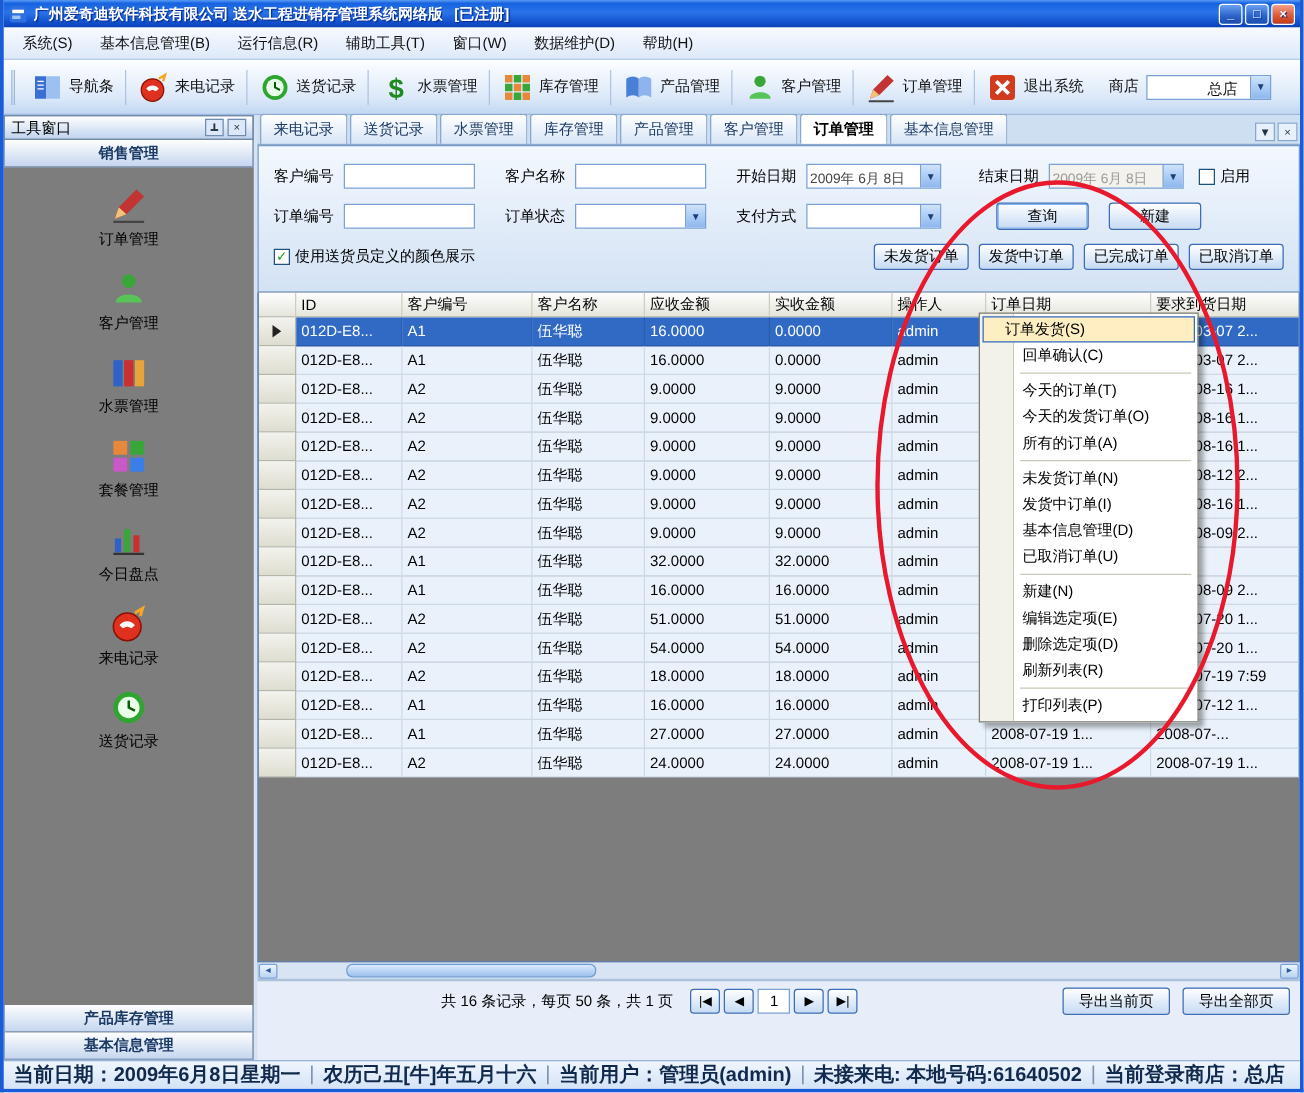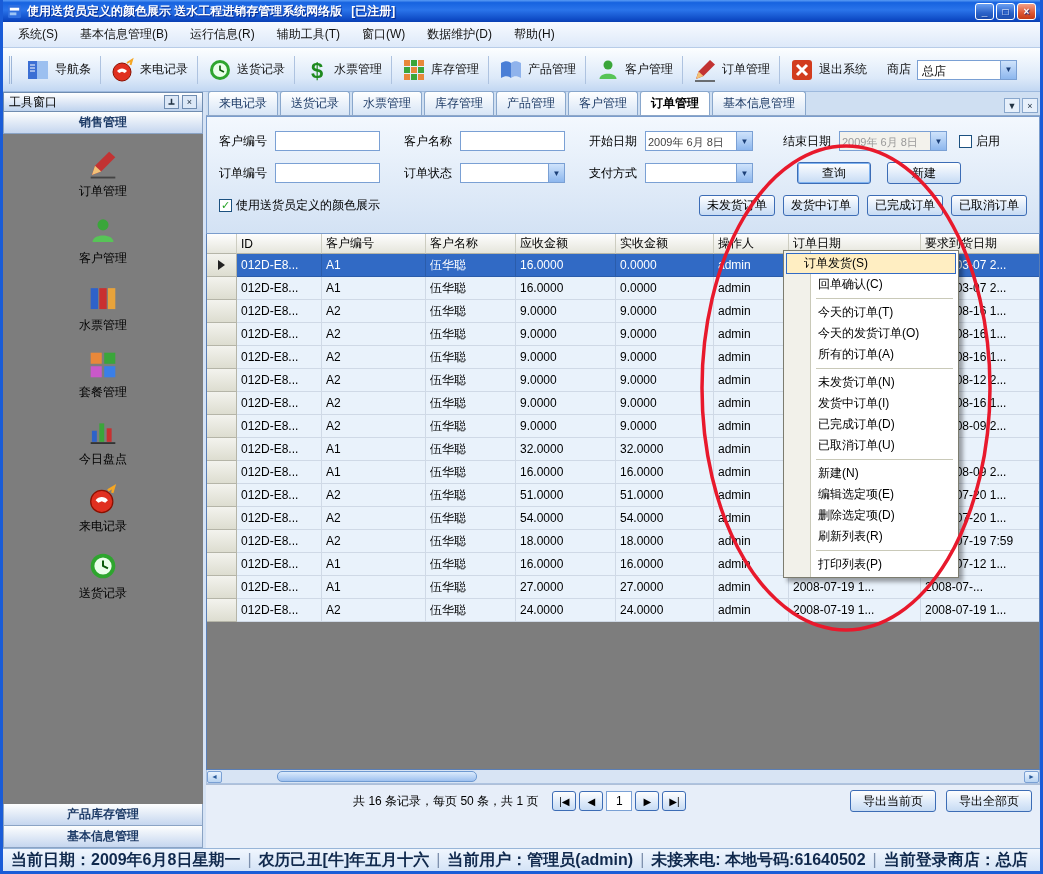--- a/index.html
+++ b/index.html
@@ -26,21 +26,21 @@
   
   .toolbar{height:44px;flex:0 0 44px;display:flex;align-items:center;padding:0 6px;font-size:12px;
     background:linear-gradient(#fcfeff,#dce9f9 70%,#c2d7f2);border-bottom:1px solid #9db9dd;color:#111;}
   .tb-grip{width:5px;height:28px;border-left:3px double #9db6d8;margin-right:5px;}
   .tb-item{display:flex;align-items:center;gap:4px;padding:2px 6px;border-radius:3px;cursor:default;white-space:nowrap;}
   .tb-sep{width:1px;height:28px;background:#aec3e0;margin:0 3px;}
   .icon{display:inline-block;}
   .icon svg{width:100%;height:100%;display:block;}
   .store-area{display:flex;align-items:center;gap:6px;margin-left:14px;}
   .combo{display:flex;width:100px;height:20px;border:1px solid #7aa0d4;background:#fff;}
-  .combo .val{flex:1;font-size:12px;padding:2px 4px;overflow:hidden;white-space:nowrap;}
+  .combo .val{flex:1;font-size:12px;padding:2px 4px;overflow:hidden;white-space:nowrap;margin-left:44px;}
   .combo .arrow{width:16px;background:linear-gradient(#cfe3fb,#8db7ee);border-left:1px solid #7aa0d4;
     color:#1b3f77;font-size:8px;display:flex;align-items:center;justify-content:center;}
   
   .main{flex:1;display:flex;min-height:0;}
   
   .sidebar{width:200px;flex:0 0 200px;background:#7d7d7d;display:flex;flex-direction:column;margin-right:3px;}
   .sb-header{height:20px;flex:0 0 20px;display:flex;align-items:center;gap:3px;padding:0 5px;font-size:12px;
     background:linear-gradient(#ffffff,#bfd3ee);border:1px solid #6f8cb0;color:#000;}
   .sb-header .t{flex:1;}
   .sb-hbtn{width:15px;height:14px;border:1px solid #6f8cb0;background:#dce8f7;font-size:9px;
@@ -132,21 +132,21 @@
 <div class="window">
 
   <div class="titlebar">
     <span class="icon app-ico">
       <svg viewBox="0 0 16 16">
           <rect x="1" y="1" width="14" height="14" rx="2" fill="#2f6fe0"></rect>
           <rect x="3" y="4" width="10" height="3" fill="#fff"></rect>
           <rect x="3" y="9" width="7" height="3" fill="#9cc4f5"></rect>
         </svg>
     </span>
-    <span class="title-text">使用送货员定义的颜色展示 送水工程进销存管理系统网络版</span>
+    <span class="title-text">广州爱奇迪软件科技有限公司 送水工程进销存管理系统网络版</span>
     <span class="title-badge">[已注册]</span>
     <div class="tb-btns">
       <div class="cap-btn">_</div>
       <div class="cap-btn">□</div>
       <div class="cap-btn close">×</div>
     </div>
   </div>
 
   <div class="menubar">
       <div class="menu-item">系统(S)</div>
@@ -677,21 +677,21 @@
   <div class="ctx-menu">
       <div class="cm-item hl">订单发货(S)</div>
       <div class="cm-item">回单确认(C)</div>
       <div class="cm-sep"></div>
       <div class="cm-item">今天的订单(T)</div>
       <div class="cm-item">今天的发货订单(O)</div>
       <div class="cm-item">所有的订单(A)</div>
       <div class="cm-sep"></div>
       <div class="cm-item">未发货订单(N)</div>
       <div class="cm-item">发货中订单(I)</div>
-      <div class="cm-item">已完成订单(D)</div>
+      <div class="cm-item">基本信息管理(D)</div>
       <div class="cm-item">已取消订单(U)</div>
       <div class="cm-sep"></div>
       <div class="cm-item">新建(N)</div>
       <div class="cm-item">编辑选定项(E)</div>
       <div class="cm-item">删除选定项(D)</div>
       <div class="cm-item">刷新列表(R)</div>
       <div class="cm-sep"></div>
       <div class="cm-item">打印列表(P)</div>
     </div>
 

